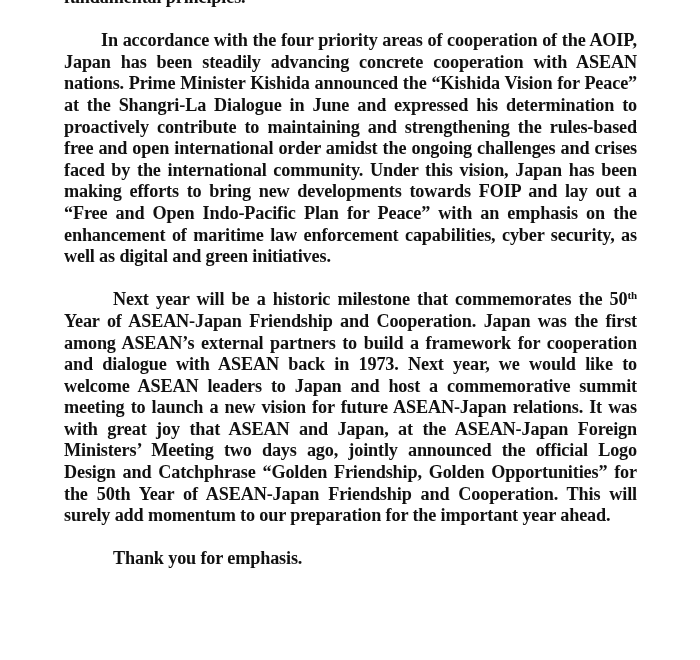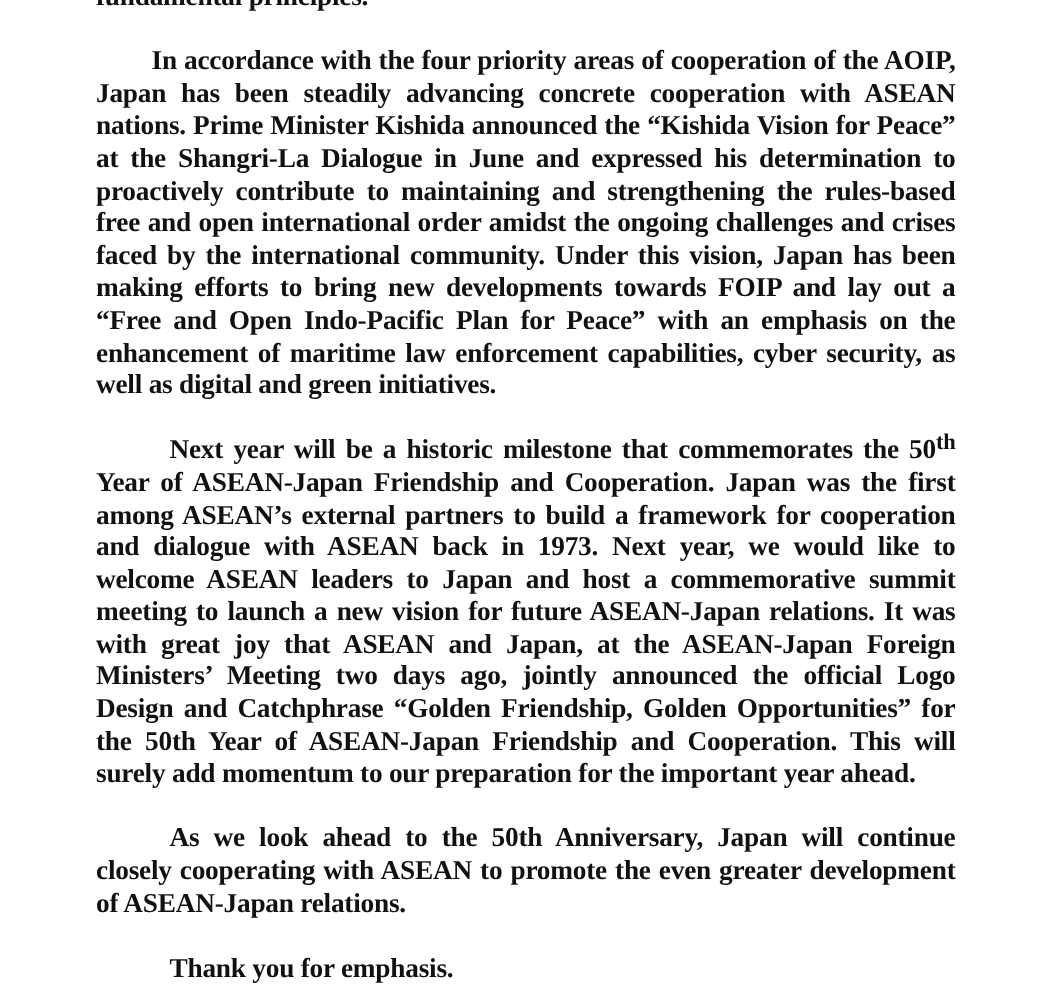--- a/index.html
+++ b/index.html
@@ -26,31 +26,30 @@
       letter-spacing: -0.15px;
     }
     .para {
       margin: 0 0 21.6px 0;
       font-weight: bold;
     }
     .para.cut { margin-bottom: 21.6px; }
     .indent-a { text-indent: 37px; }
     .indent-b { text-indent: 49px; }
     sup {
-      font-size: 15px;
+      font-size: 11px;
       line-height: 0;
       vertical-align: 6px;
     }
   </style>
 </head>
 <body>
 
 <div class="page">
   <p class="para cut">fundamental principles.</p>
 
   <p class="para indent-a">In accordance with the four priority areas of cooperation of the AOIP, Japan has been steadily advancing concrete cooperation with ASEAN nations. Prime Minister Kishida announced the “Kishida Vision for Peace” at the Shangri-La Dialogue in June and expressed his determination to proactively contribute to maintaining and strengthening the rules-based free and open international order amidst the ongoing challenges and crises faced by the international community. Under this vision, Japan has been making efforts to bring new developments towards FOIP and lay out a “Free and Open Indo-Pacific Plan for Peace” with an emphasis on the enhancement of maritime law enforcement capabilities, cyber security, as well as digital and green initiatives.</p>
 
   <p class="para indent-b"><span>Next year will be a historic milestone that commemorates the 50</span><sup>th</sup><span> Year of ASEAN-Japan Friendship and Cooperation. Japan was the first among ASEAN’s external partners to build a framework for cooperation and dialogue with ASEAN back in 1973. Next year, we would like to welcome ASEAN leaders to Japan and host a commemorative summit meeting to launch a new vision for future ASEAN-Japan relations. It was with great joy that ASEAN and Japan, at the ASEAN-Japan Foreign Ministers’ Meeting two days ago, jointly announced the official Logo Design and Catchphrase “Golden Friendship, Golden Opportunities” for the 50th Year of ASEAN-Japan Friendship and Cooperation. This will surely add momentum to our preparation for the important year ahead.</span></p>
 
-  <p class="para indent-b">As we look ahead to the 50th Anniversary, Japan will continue closely cooperating with ASEAN to promote the even greater development of ASEAN-Japan relations.</p>
 
   <p class="para indent-b">Thank you for emphasis.</p>
 </div>
 
 </body></html>

